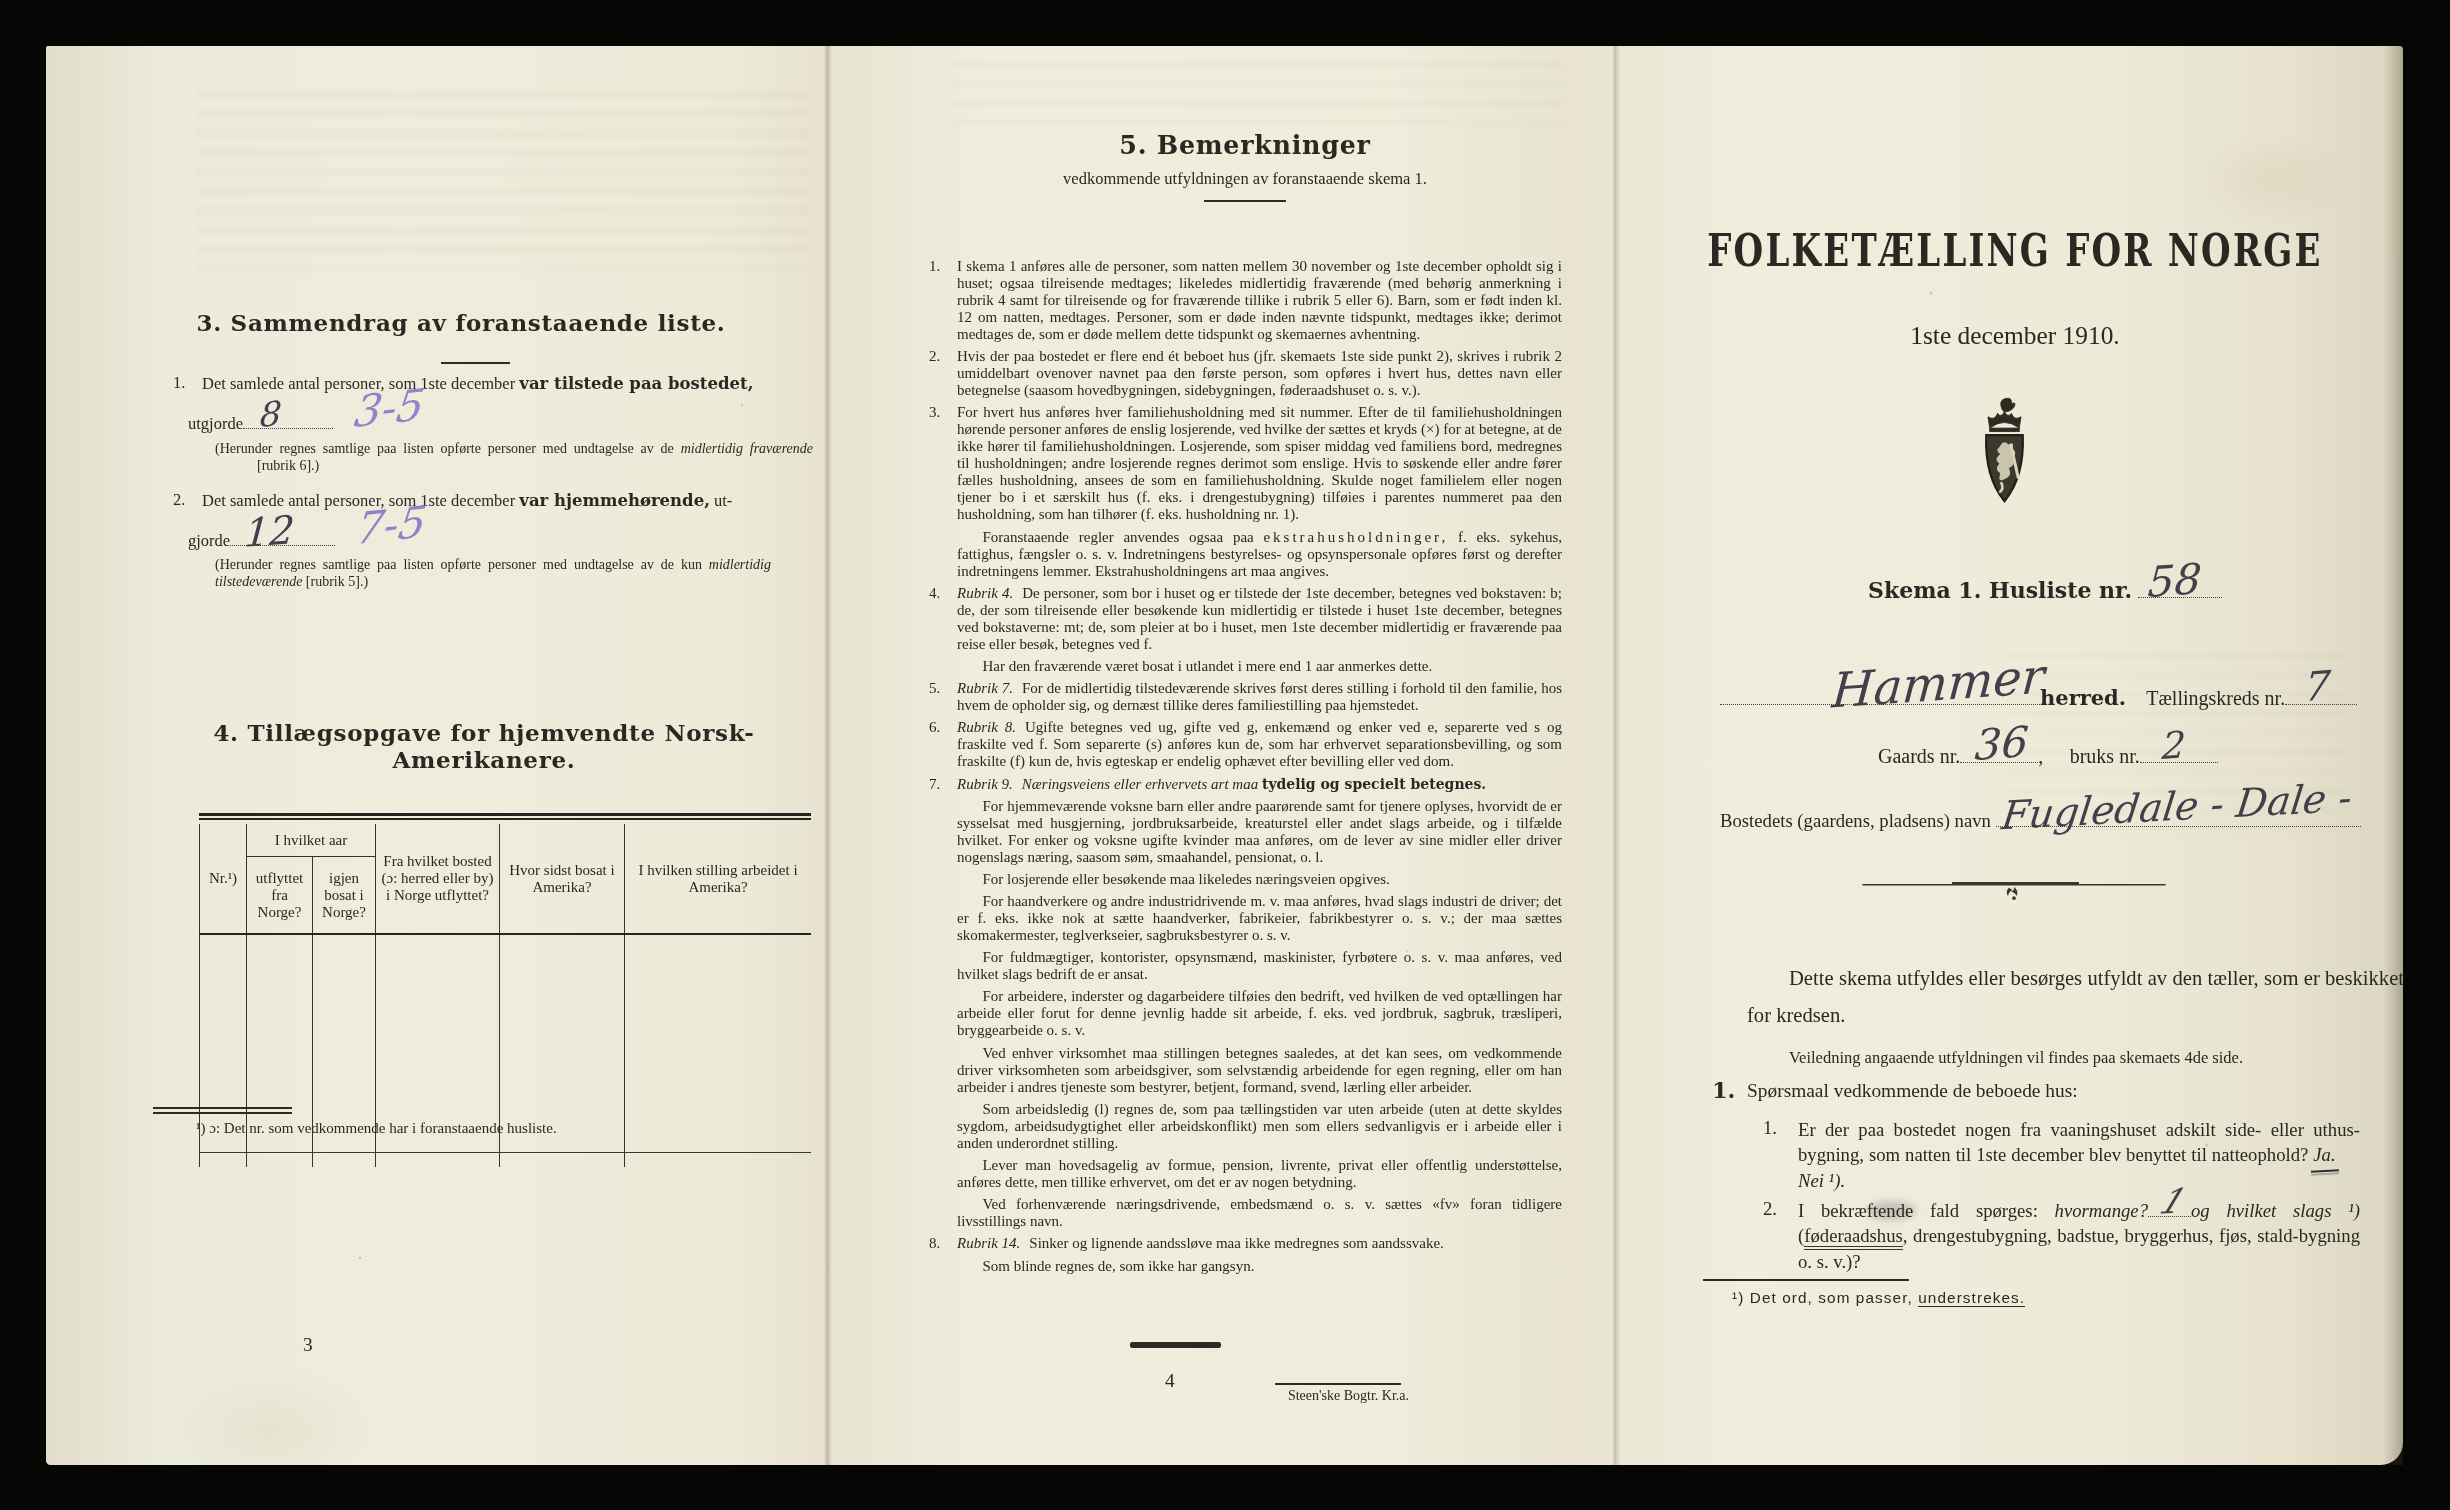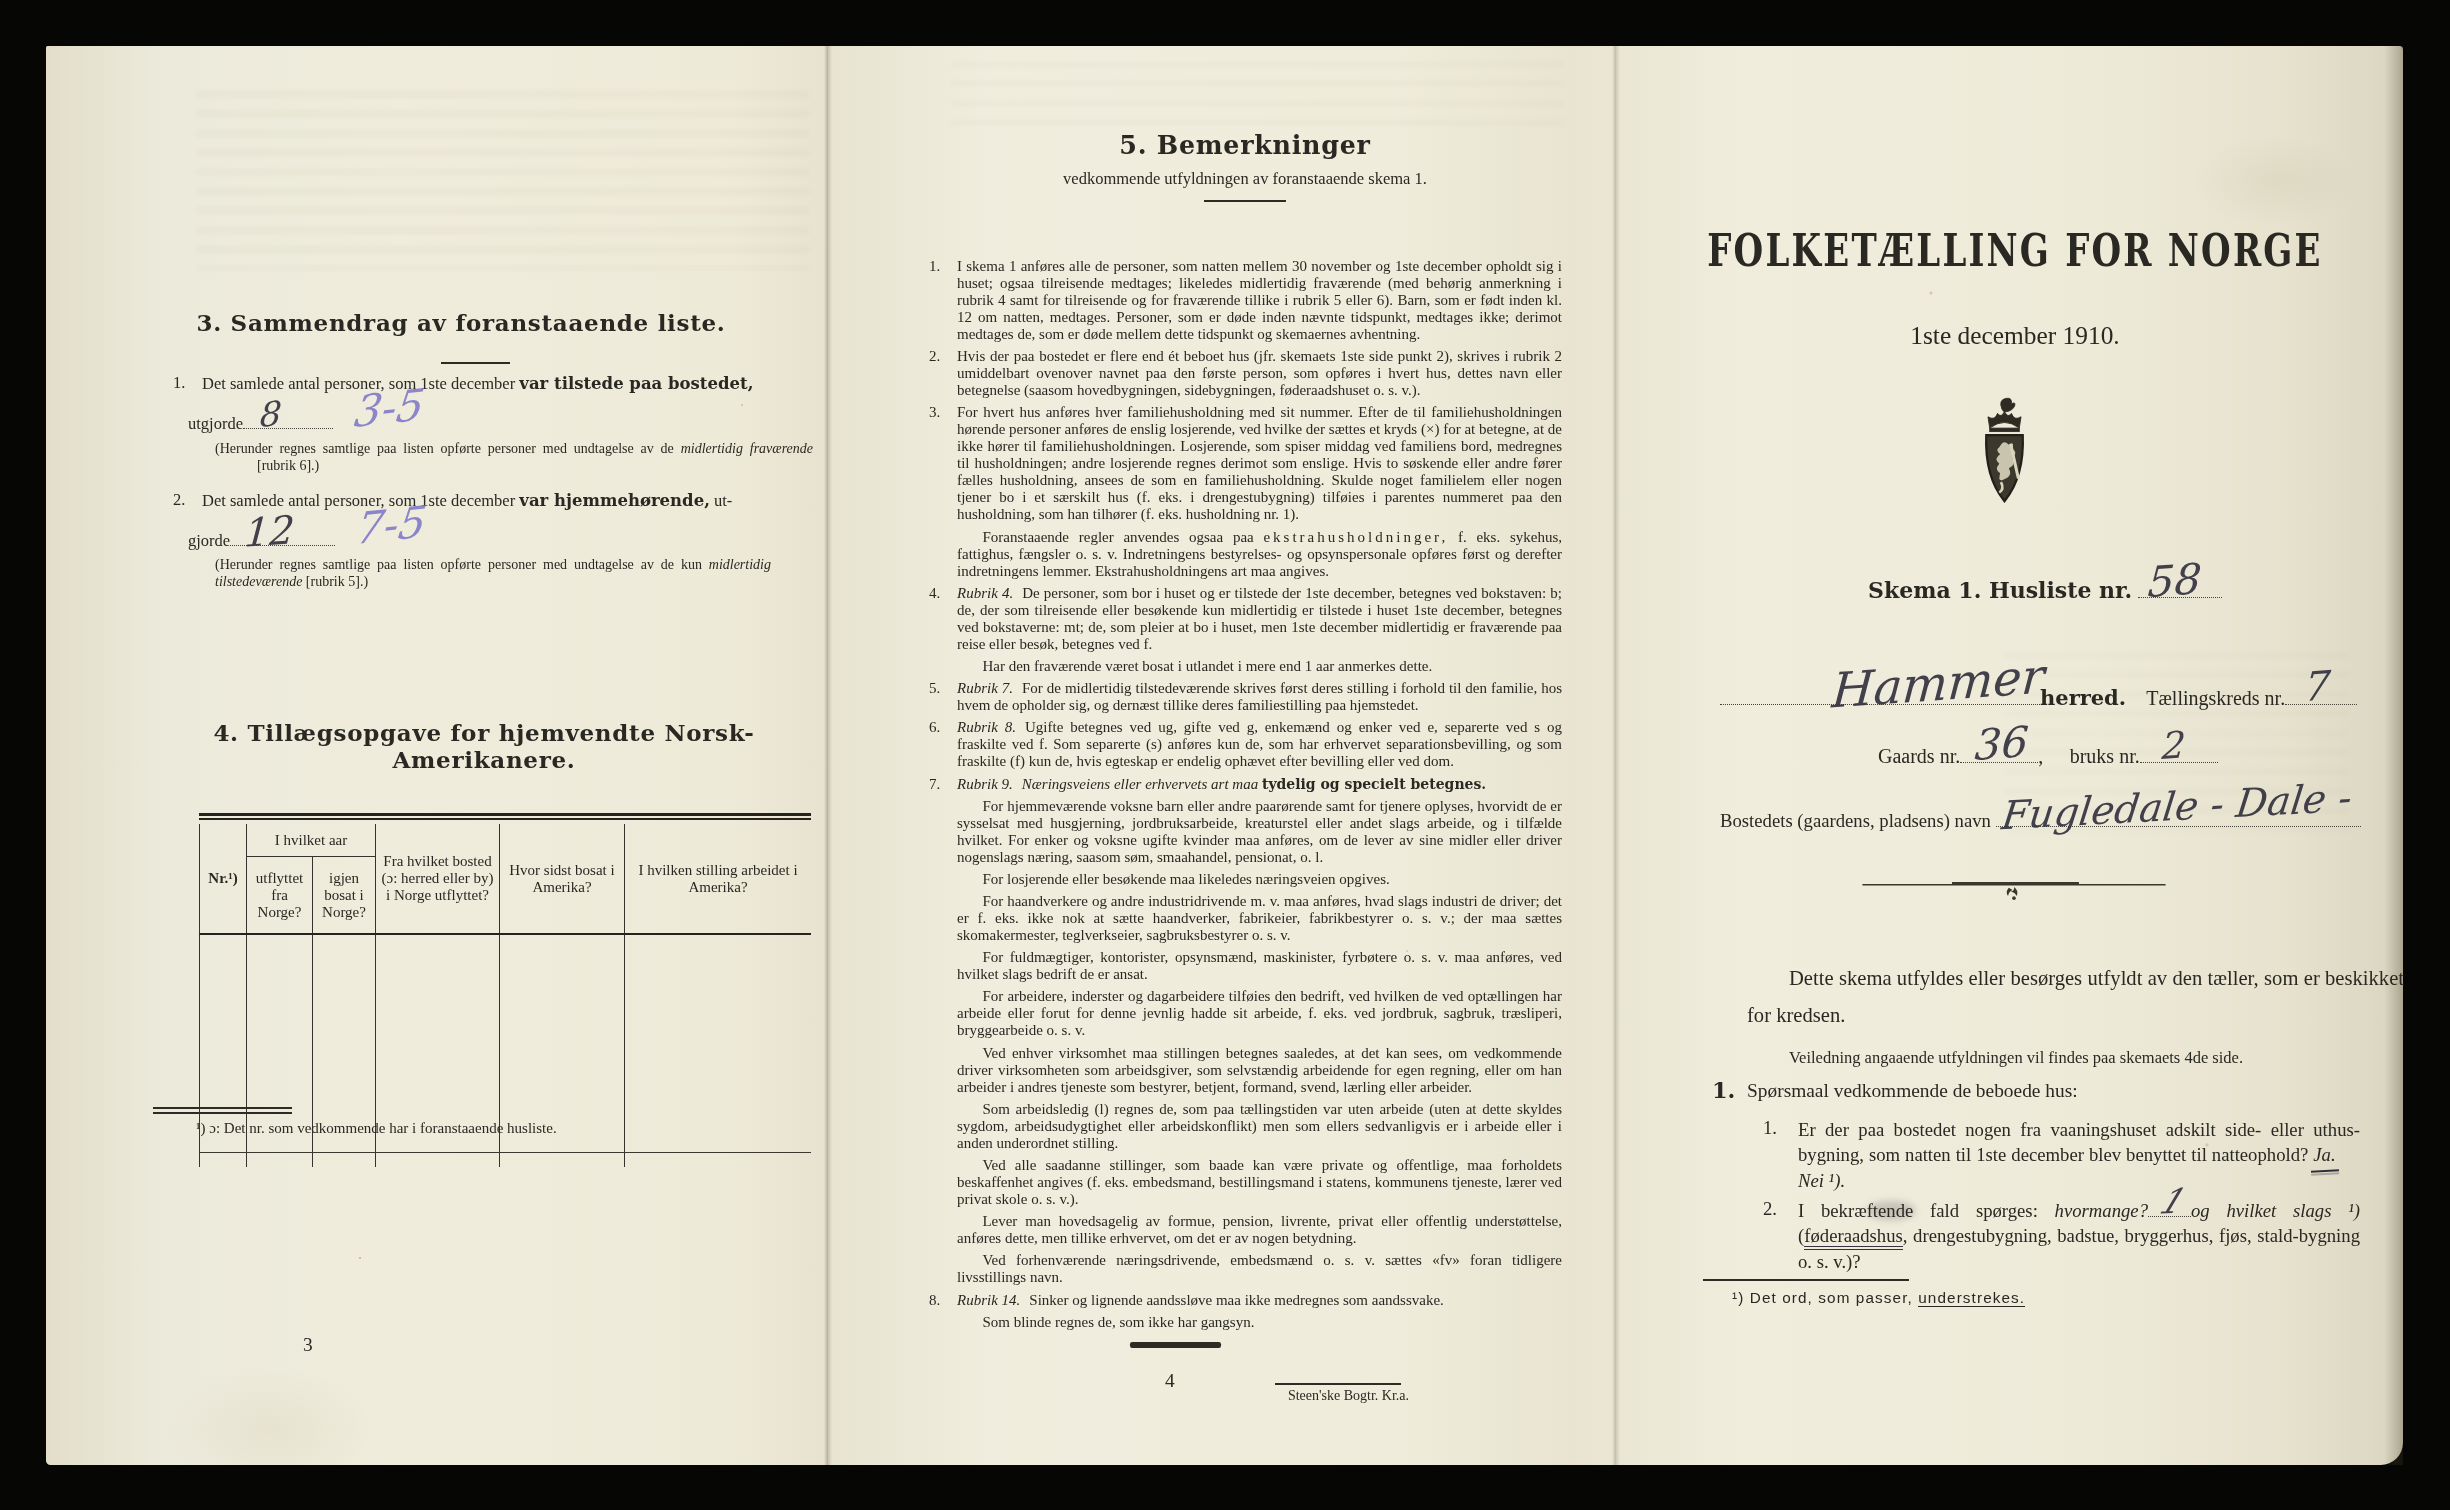--- a/index.html
+++ b/index.html
@@ -52,21 +52,21 @@
   .amtable{position:absolute;left:153px;top:767px;width:612px;}
   .dblrule div:first-child{height:3px;background:#25231d;}
   .dblrule div:last-child{height:1.5px;background:#25231d;margin-top:2.2px;}
   .thead{display:grid;border-left:1.5px solid #35332b;border-bottom:2.2px solid #25231d;margin-top:4.5px;
      grid-template:
        "nr aar aar bosted sidst stilling" 33px
        "nr ut igjen bosted sidst stilling" 76px
        / 46px 66px 63px 124px 125px 187px;
      font-size:15px;line-height:17px;text-align:center;}
   .thead>div{display:flex;align-items:center;justify-content:center;padding:1.5px 3px;}
-  .h-nr{grid-area:nr;font-weight:bold;}
+  .h-nr{grid-area:nr;}
   .h-aar{grid-area:aar;border-left:1.5px solid #35332b;border-bottom:1.5px solid #35332b;}
   .h-ut{grid-area:ut;border-left:1.5px solid #35332b;}
   .h-igjen{grid-area:igjen;border-left:1.5px solid #35332b;}
   .h-bosted{grid-area:bosted;border-left:1.5px solid #35332b;}
   .h-sidst{grid-area:sidst;border-left:1.5px solid #35332b;}
   .h-stilling{grid-area:stilling;border-left:1.5px solid #35332b;}
   .tbody{display:grid;grid-template-columns:46px 66px 63px 124px 125px 187px;border-left:1.5px solid #35332b;}
   .tbody>div{border-left:1.5px solid #35332b;}
   .tbody>div:first-child{border-left:none;}
   .tbody.r1{height:217px;border-bottom:1.5px solid #3a382f;}
@@ -186,21 +186,20 @@
         <div class="mpar"><span class="pnum">5.</span><span class="plead">Rubrik 7.</span><span>For de midlertidig tilstedeværende skrives først deres stilling i forhold til den familie, hos hvem de opholder sig, og dernæst tillike deres familiestilling paa hjemstedet.</span></div>
         <div class="mpar"><span class="pnum">6.</span><span class="plead">Rubrik 8.</span><span>Ugifte betegnes ved ug, gifte ved g, enkemænd og enker ved e, separerte ved s og fraskilte ved f.  Som separerte (s) anføres kun de, som har erhvervet separationsbevilling, og som fraskilte (f) kun de, hvis egteskap er endelig ophævet efter bevilling eller ved dom.</span></div>
         <div class="mpar"><span class="pnum">7.</span><span class="plead">Rubrik 9.</span><span class="it">Næringsveiens eller erhvervets art maa </span><span class="b" style="font-size:14px;">tydelig og specielt betegnes.</span></div>
         <div class="mpar indent"><span>For hjemmeværende voksne barn eller andre paarørende samt for tjenere oplyses, hvorvidt de er sysselsat med husgjerning, jordbruksarbeide, kreaturstel eller andet slags arbeide, og i tilfælde hvilket.  For enker og voksne ugifte kvinder maa anføres, om de lever av sine midler eller driver nogenslags næring, saasom søm, smaahandel, pensionat, o. l.</span></div>
         <div class="mpar indent"><span>For losjerende eller besøkende maa likeledes næringsveien opgives.</span></div>
         <div class="mpar indent"><span>For haandverkere og andre industridrivende m. v. maa anføres, hvad slags industri de driver; det er f. eks. ikke nok at sætte haandverker, fabrikeier, fabrikbestyrer o. s. v.; der maa sættes skomakermester, teglverkseier, sagbruksbestyrer o. s. v.</span></div>
         <div class="mpar indent"><span>For fuldmægtiger, kontorister, opsynsmænd, maskinister, fyrbøtere o. s. v. maa anføres, ved hvilket slags bedrift de er ansat.</span></div>
         <div class="mpar indent"><span>For arbeidere, inderster og dagarbeidere tilføies den bedrift, ved hvilken de ved optællingen har arbeide eller forut for denne jevnlig hadde sit arbeide, f. eks. ved jordbruk, sagbruk, træsliperi, bryggearbeide o. s. v.</span></div>
         <div class="mpar indent"><span>Ved enhver virksomhet maa stillingen betegnes saaledes, at det kan sees, om vedkommende driver virksomheten som arbeidsgiver, som selvstændig arbeidende for egen regning, eller om han arbeider i andres tjeneste som bestyrer, betjent, formand, svend, lærling eller arbeider.</span></div>
         <div class="mpar indent"><span>Som arbeidsledig (l) regnes de, som paa tællingstiden var uten arbeide (uten at dette skyldes sygdom, arbeidsudygtighet eller arbeidskonflikt) men som ellers sedvanligvis er i arbeide eller i anden underordnet stilling.</span></div>
-        <div class="mpar indent"><span>Ved alle saadanne stillinger, som baade kan være private og offentlige, maa forholdets beskaffenhet angives (f. eks. embedsmand, bestillingsmand i statens, kommunens tjeneste, lærer ved privat skole o. s. v.).</span></div>
         <div class="mpar indent"><span>Lever man hovedsagelig av formue, pension, livrente, privat eller offentlig understøttelse, anføres dette, men tillike erhvervet, om det er av nogen betydning.</span></div>
         <div class="mpar indent"><span>Ved forhenværende næringsdrivende, embedsmænd o. s. v. sættes «fv» foran tidligere livsstillings navn.</span></div>
         <div class="mpar"><span class="pnum">8.</span><span class="plead">Rubrik 14.</span><span>Sinker og lignende aandssløve maa ikke medregnes som aandssvake.</span></div>
         <div class="mpar indent"><span>Som blinde regnes de, som ikke har gangsyn.</span></div>
       </div>
 
       <div class="rule" style="left:1084px;top:1296px;width:91px;height:6px;border-radius:2.2px;"></div>
       <div class="abs" style="left:1119px;top:1324px;font-size:19.4px;">4</div>
       <div class="rule" style="left:1229px;top:1337px;width:126px;height:1.5px;"></div>
       <div class="abs" style="left:1221px;top:1342px;width:142px;font-size:14px;text-align:right;">Steen'ske Bogtr.  Kr.a.</div>

